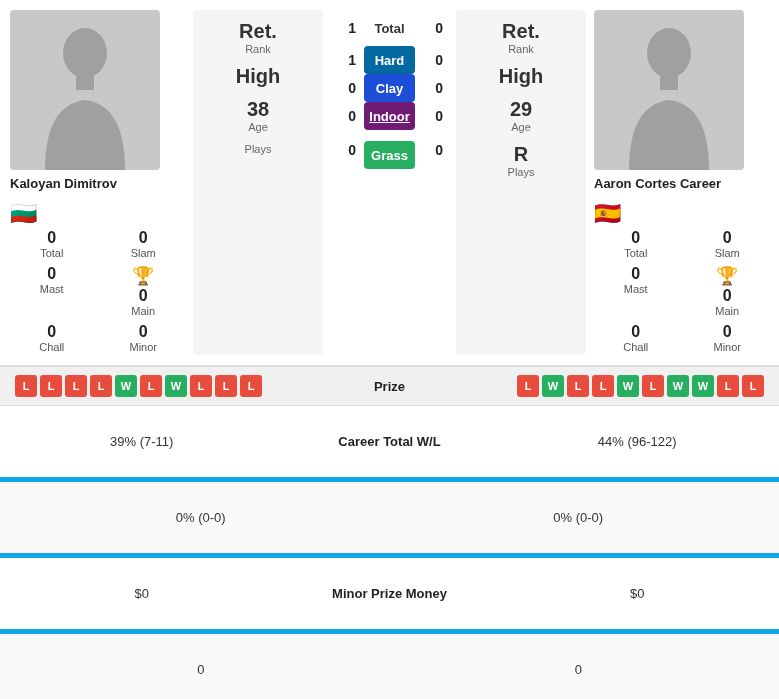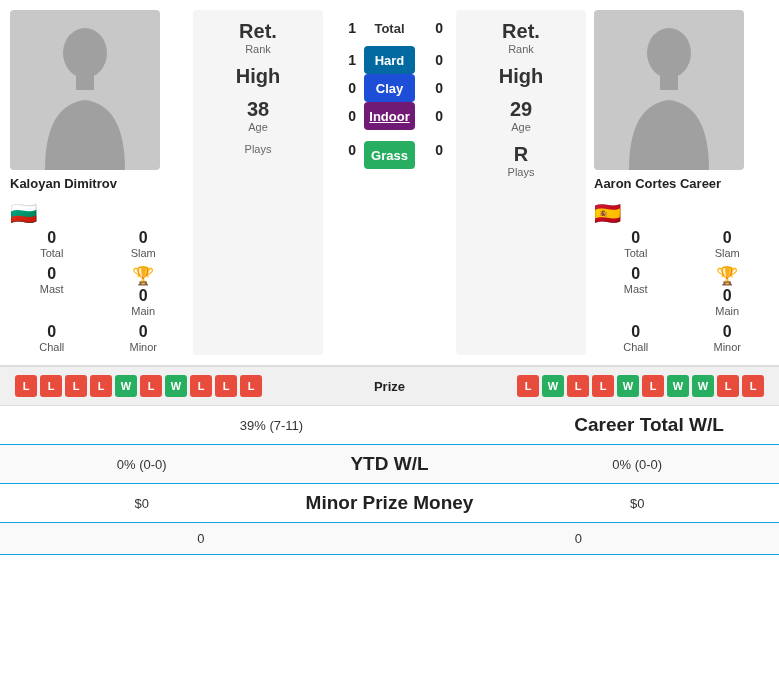--- a/index.html
+++ b/index.html
@@ -258,41 +258,41 @@
     .form-badge.loss { background: #e74c3c; }
 
     
     .stats-table {
       width: 100%;
     }
 
     .stats-row {
       display: flex;
       align-items: center;
-      padding: 8px 20px;
-      border-bottom: 1px solid #0ea5e9;
+      padding: 28px 20px;
+      border-bottom: 5px solid #0ea5e9;
       gap: 16px;
     }
 
     .stats-row:nth-child(even) {
       background: #f9f9f9;
     }
 
     .stats-left-val {
       flex: 1;
       text-align: center;
       font-size: 13px;
       color: #333;
     }
 
     .stats-center-label {
       width: 220px;
       text-align: center;
       font-weight: bold;
-      font-size: 19px;
+      font-size: 13px;
       color: #222;
       flex-shrink: 0;
     }
 
     .stats-right-val {
       flex: 1;
       text-align: center;
       font-size: 13px;
       color: #333;
     }
@@ -487,24 +487,24 @@
         <div class="form-badge win">W</div>
         <div class="form-badge loss">L</div>
         <div class="form-badge loss">L</div>
       </div>
   </div>
 
   <div class="stats-table" id="stats-table-container">
       <div class="stats-row">
       <span class="stats-left-val">39% (7-11)</span>
       <span class="stats-center-label">Career Total W/L</span>
+      <span class="stats-right-val">44% (96-122)</span>
     </div>
       <div class="stats-row">
       <span class="stats-left-val">0% (0-0)</span>
-      <span class="stats-center-label">YTD W/L</span>
       <span class="stats-right-val">0% (0-0)</span>
     </div>
       <div class="stats-row">
       <span class="stats-left-val">$0</span>
       <span class="stats-center-label">Minor Prize Money</span>
       <span class="stats-right-val">$0</span>
     </div>
       <div class="stats-row">
       <span class="stats-left-val">0</span>
       <span class="stats-right-val">0</span>

